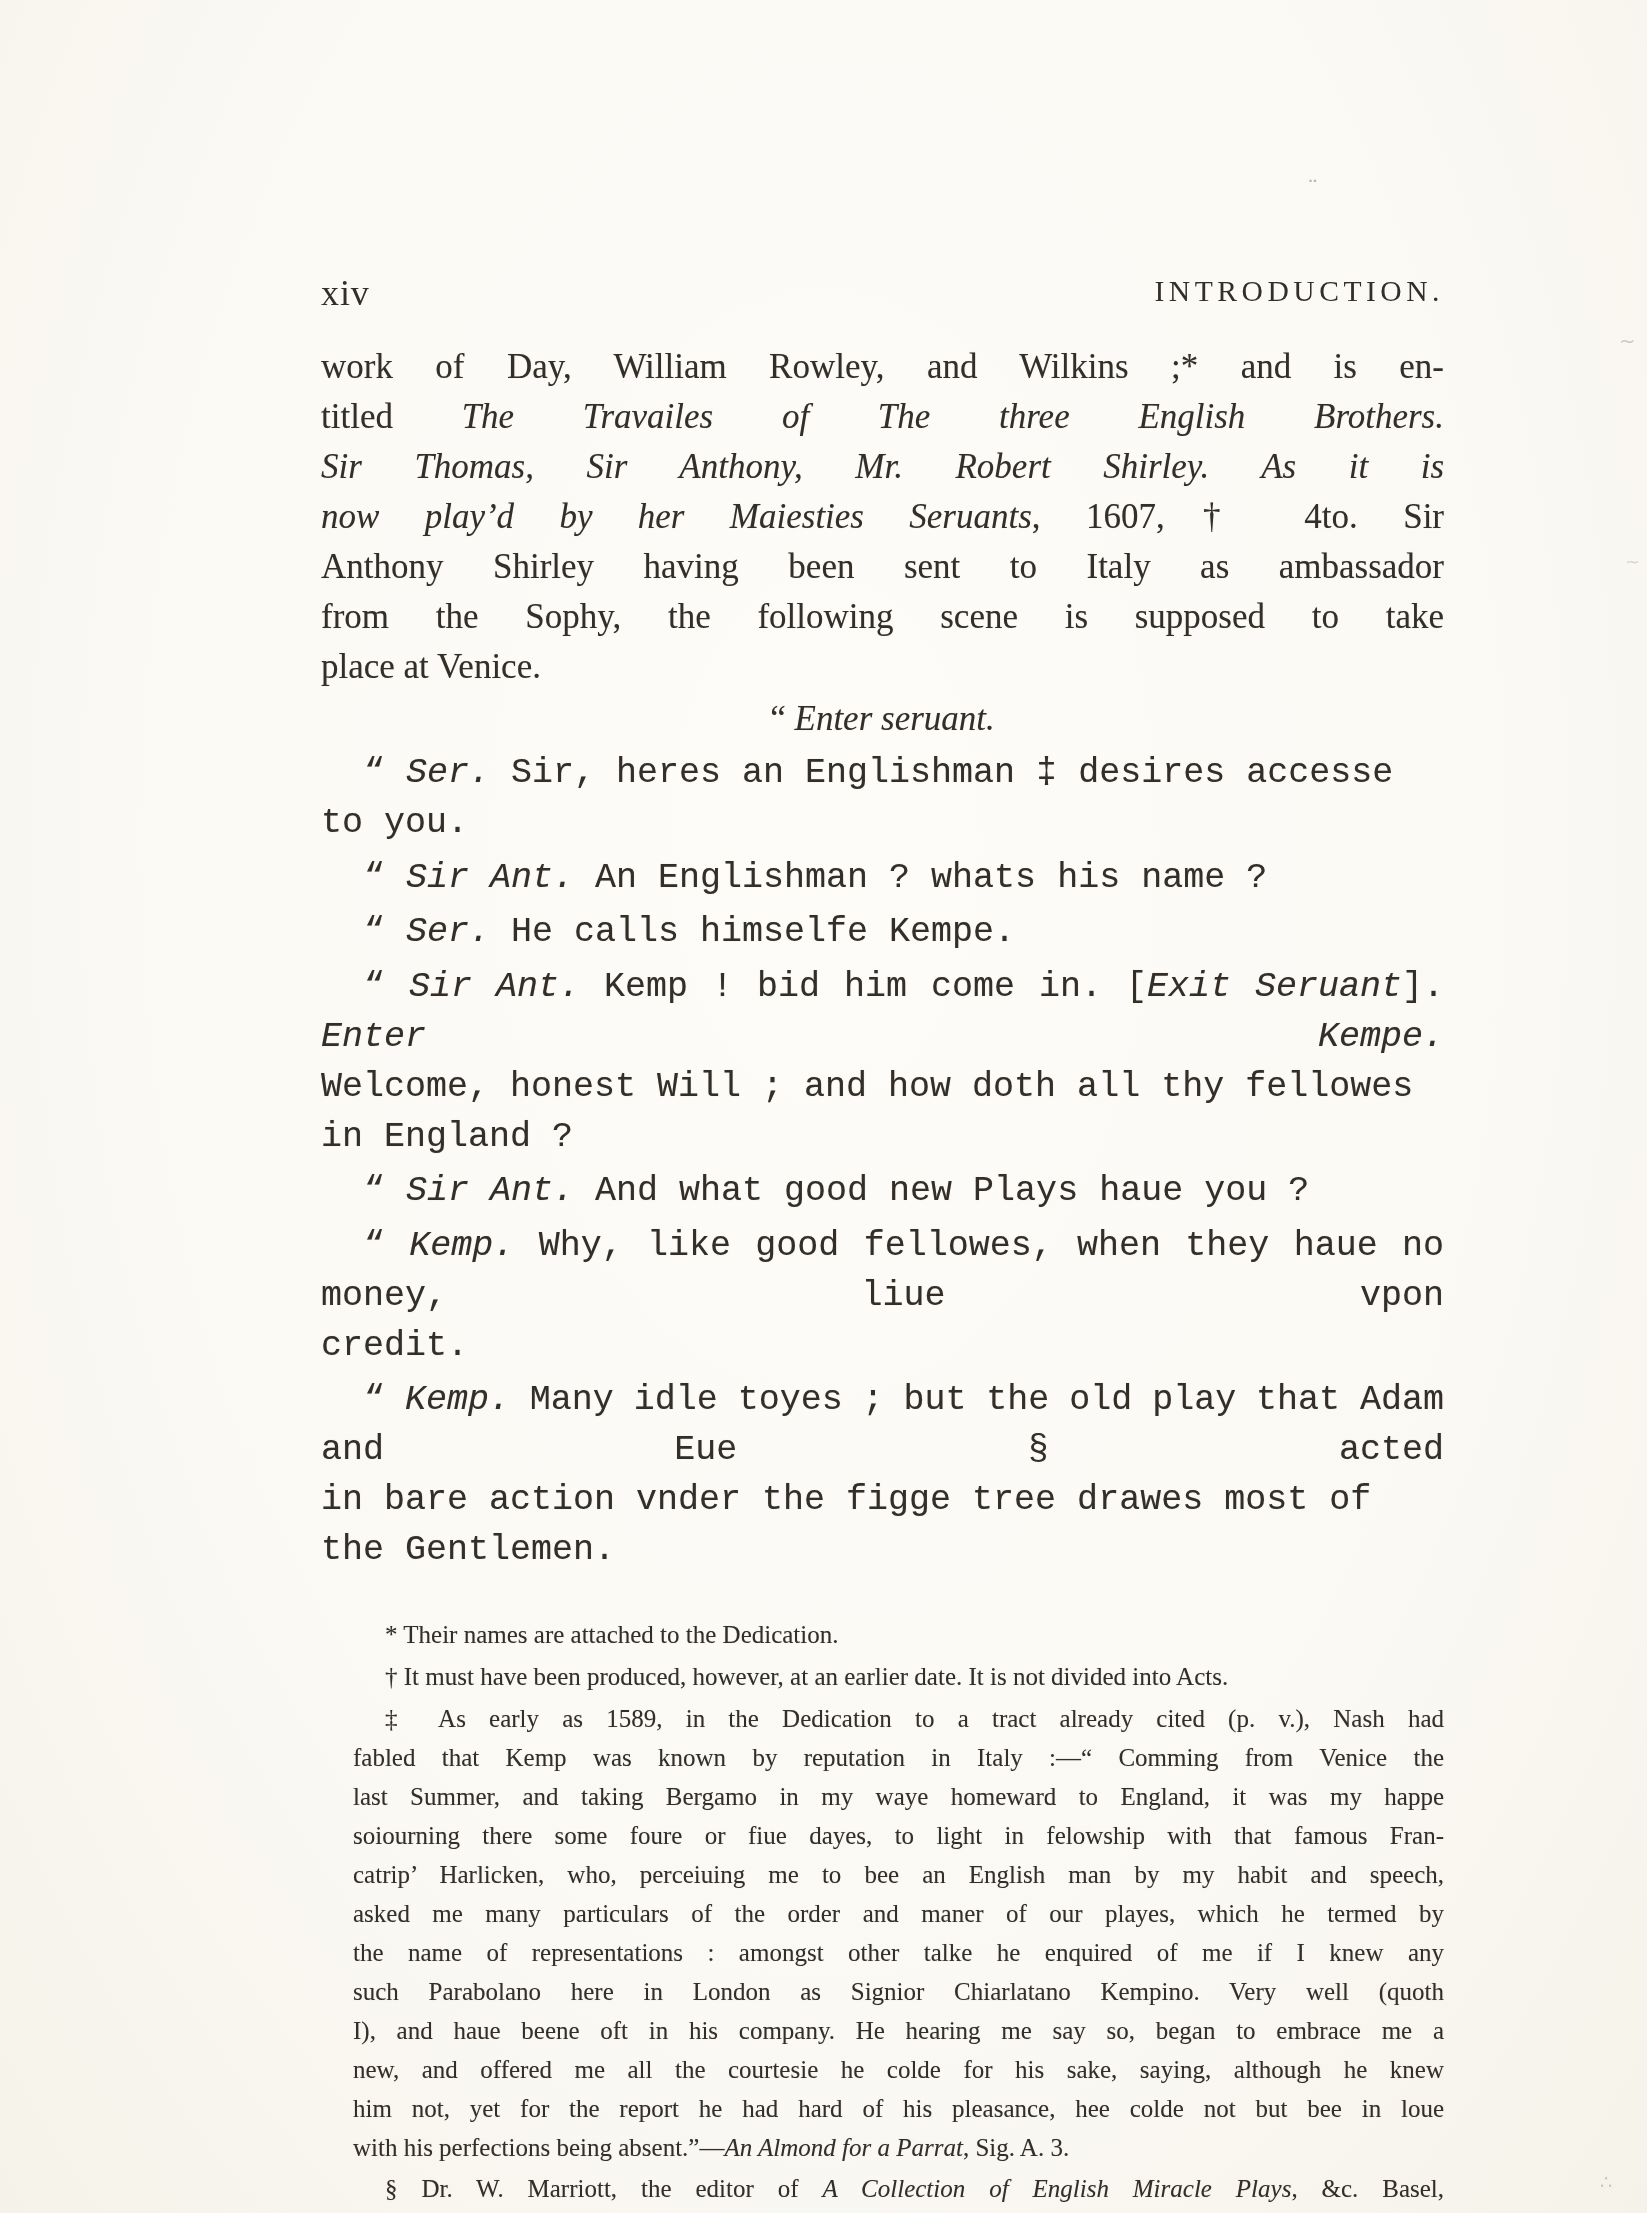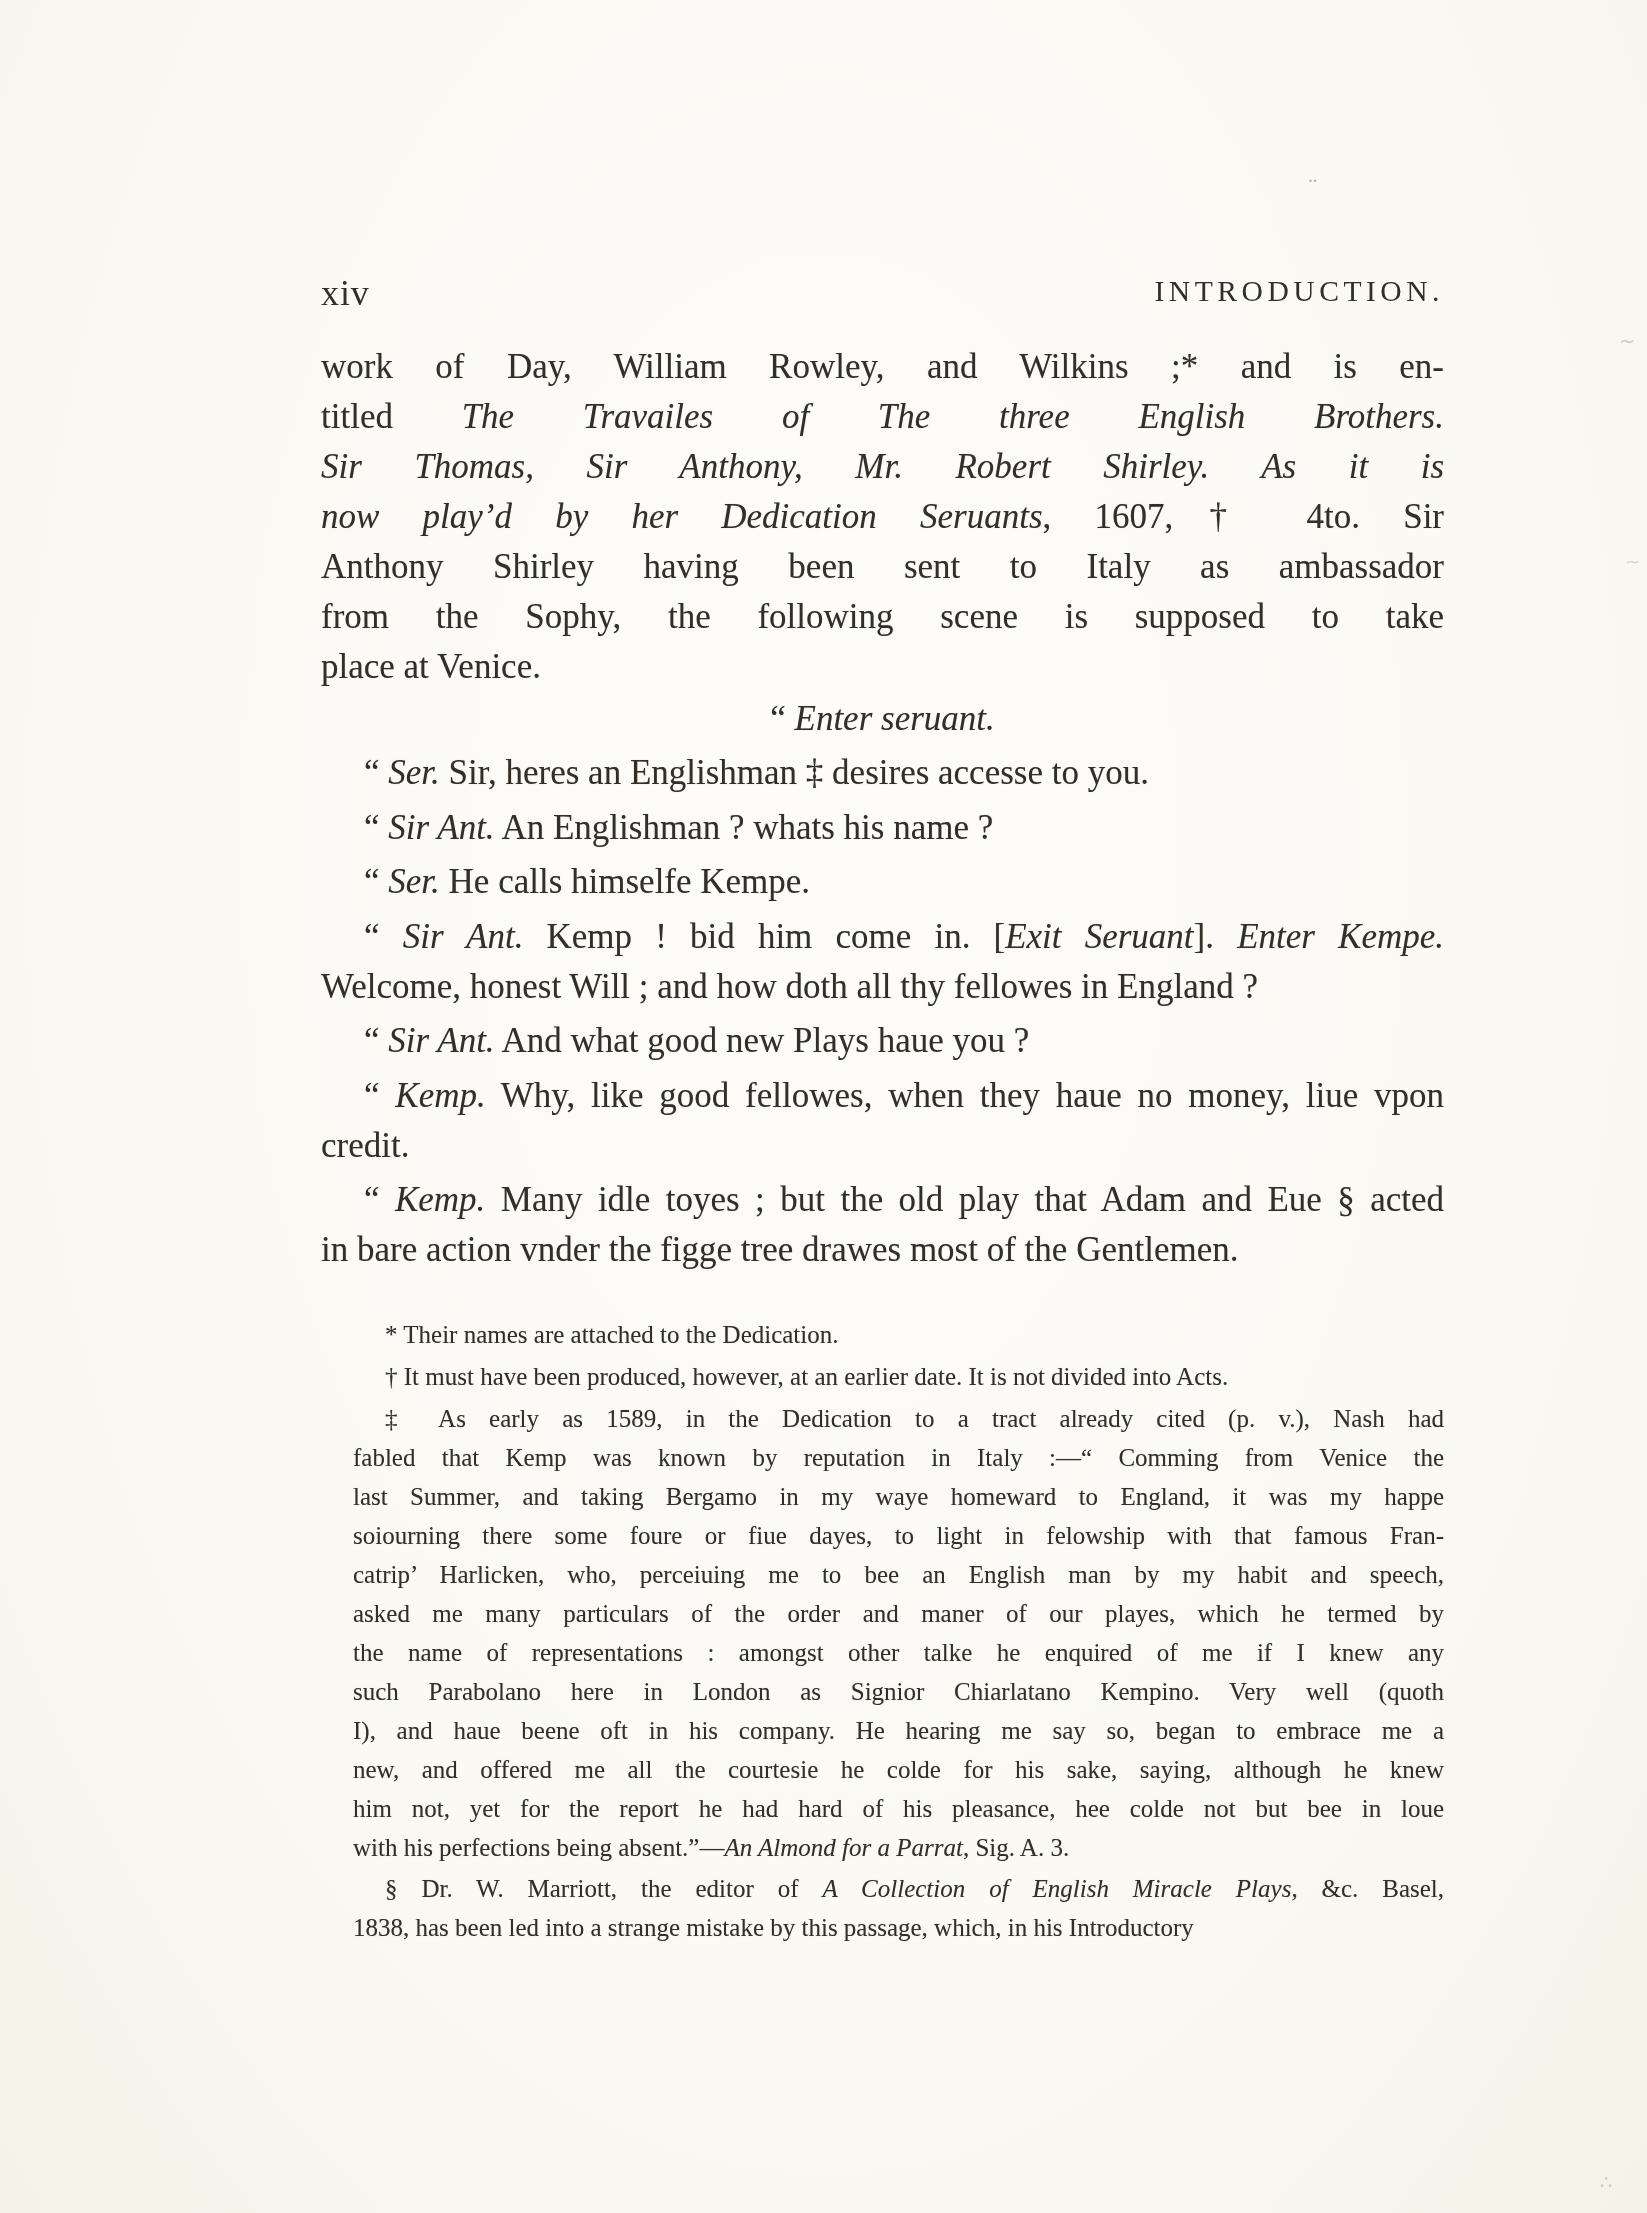--- a/index.html
+++ b/index.html
@@ -25,21 +25,21 @@
   }
   .body-text { font-size: 35px; line-height: 50px; text-shadow: 0 0 0.9px rgba(51,46,40,0.28); }
   .footnotes { font-size: 25px; line-height: 39px; margin-top: 40px; text-shadow: 0 0 0.9px rgba(51,46,40,0.25); }
   .block { }
   .line { min-height: 1em; }
   .jline { text-align: justify; text-align-last: justify; word-spacing: -1.8px; }
   .lastline { text-align: left; }
   .center { text-align: center; }
   .it { font-style: italic; }
   .stage { margin: 1.8px 0 3.6px; }
-  .speech { margin-top: 4.5px; }
+  .speech { margin-top: 4.5px; font-family: Liberation Mono, monospace; }
   .fnote { margin-top: 2.7px; margin-left: 32px; }
   .fnote:first-child { margin-top: 0; }
   .artifact {
     position: absolute;
     color: #6f6a5c;
     font-family: "DejaVu Sans", sans-serif;
     pointer-events: none;
   }
 </style>
 </head>
@@ -51,21 +51,21 @@
     <div class="header">
       <span class="pagenum">xiv</span>
       <div class="running-title">INTRODUCTION.</div>
     </div>
 
     <div class="body-text">
         <div class="block">
           <div class="line jline"><span>work of Day, William Rowley, and Wilkins ;* and is en-</span></div>
           <div class="line jline"><span>titled </span><span class="it">The Travailes of The three English Brothers.</span></div>
           <div class="line jline"><span class="it">Sir Thomas, Sir Anthony, Mr. Robert Shirley. As it is</span></div>
-          <div class="line jline"><span class="it">now play’d by her Dedication Seruants</span><span>, 1607,† 4to. Sir</span></div>
+          <div class="line jline"><span class="it">now play’d by her Maiesties Seruants</span><span>, 1607,† 4to. Sir</span></div>
           <div class="line jline"><span>Anthony Shirley having been sent to Italy as ambassador</span></div>
           <div class="line jline"><span>from the Sophy, the following scene is supposed to take</span></div>
           <div class="line lastline"><span>place at Venice.</span></div>
         </div>
         <div class="block stage">
           <div class="line center"><span>“ </span><span class="it">Enter seruant.</span></div>
         </div>
         <div class="block speech">
           <div class="line lastline" style="text-indent: 43px;"><span>“ </span><span class="it">Ser.</span><span> Sir, heres an Englishman ‡ desires accesse to you.</span></div>
         </div>

